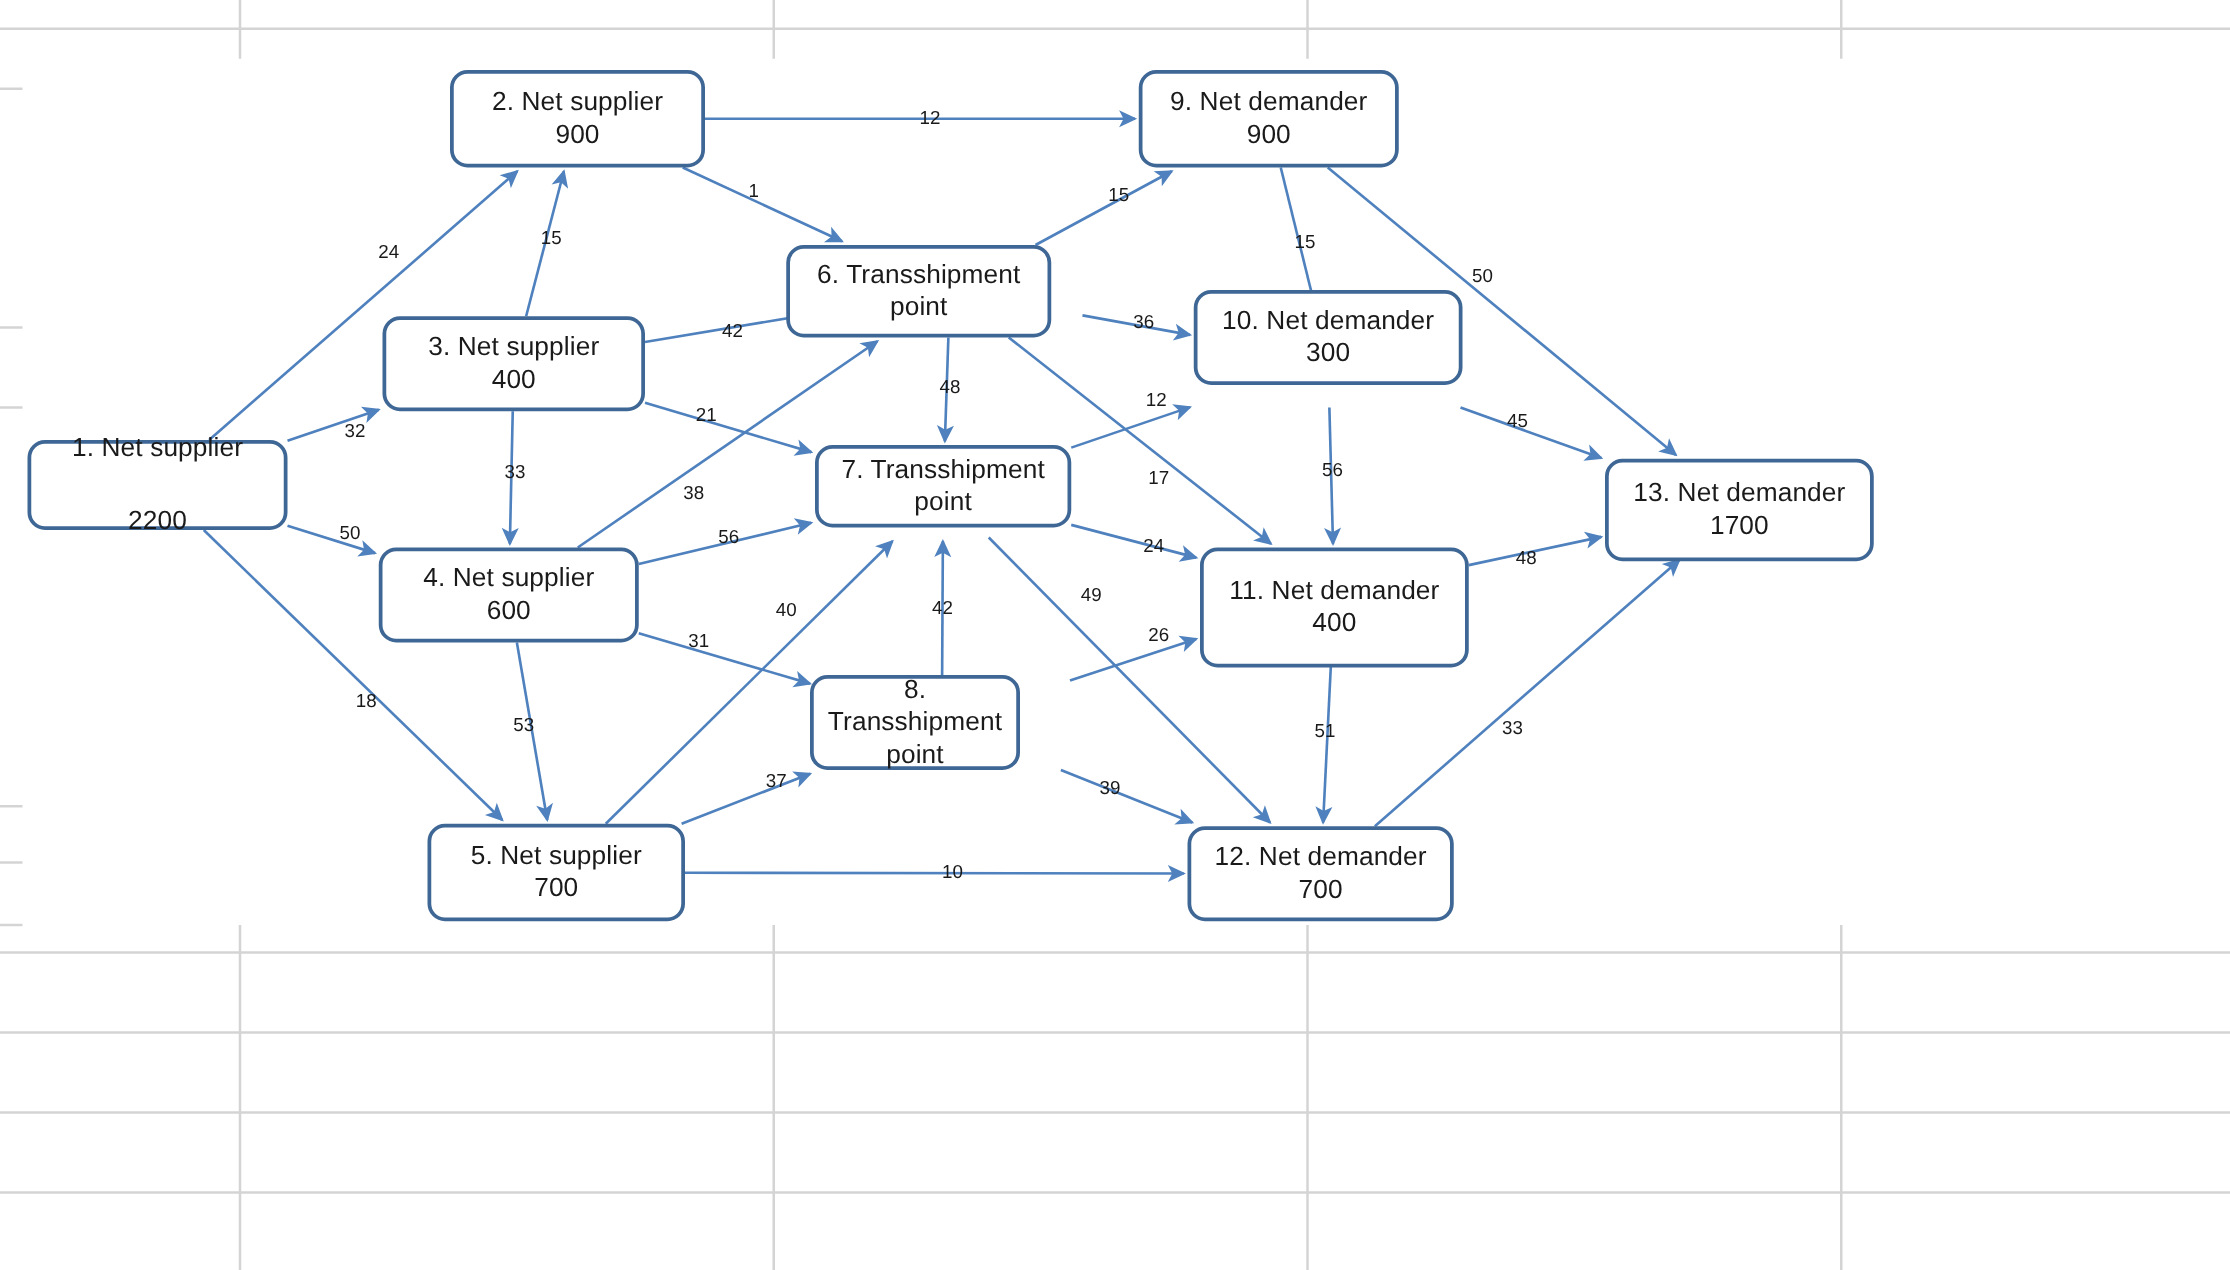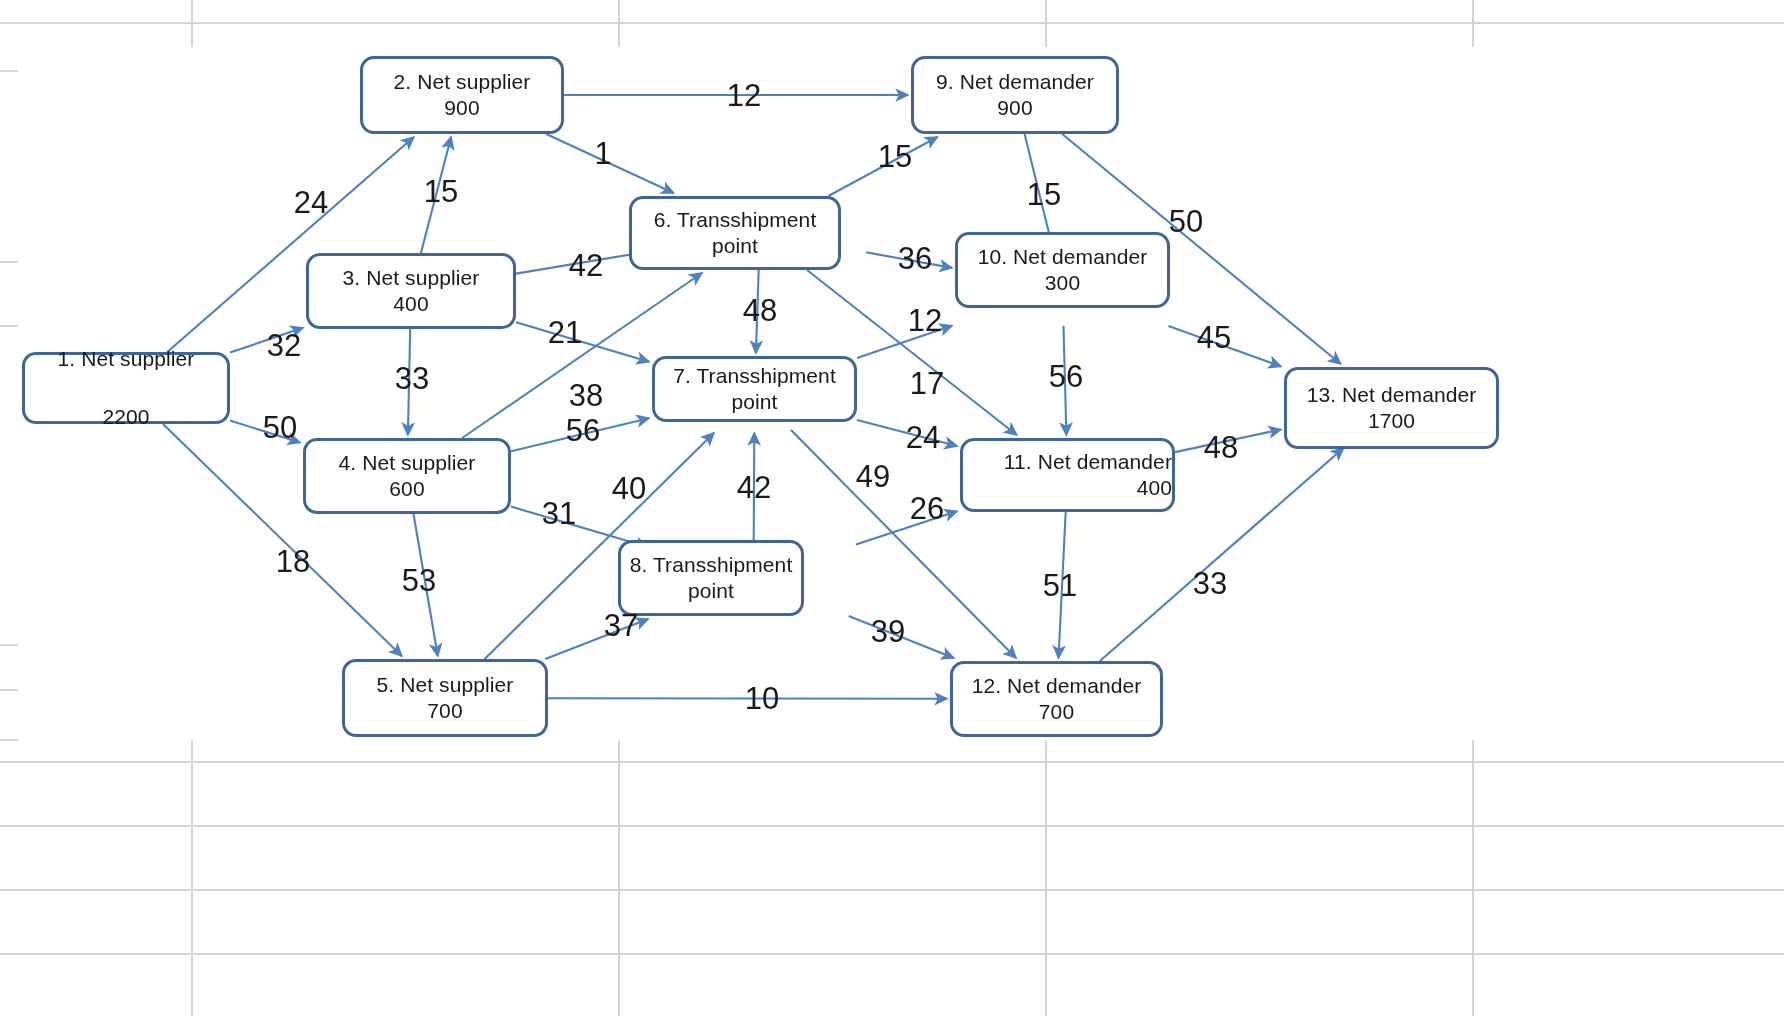--- a/index.html
+++ b/index.html
@@ -49,21 +49,21 @@
     line-height: 1.25;
     text-align: center;
     letter-spacing: 0.1px;
     z-index: 5;
   }
   .node .ln2 { display: block; }
   
   .elabel {
     position: absolute;
     color: #1a1a1a;
-    font-size: 31px;
+    font-size: 15px;
     line-height: 1;
     white-space: nowrap;
     transform: translate(-50%, -50%);
     z-index: 6;
     background: transparent;
   }
 </style>
 </head>
 <body>
 
@@ -159,33 +159,33 @@
         <span class="ln2">700</span>
       </div>
       <div class="node" style="left: 629px; top: 196px; width: 212px; height: 74px;">
         <span>6. Transshipment</span>
         <span class="ln2">point</span>
       </div>
       <div class="node" style="left: 652px; top: 356px; width: 205px; height: 66px;">
         <span>7. Transshipment</span>
         <span class="ln2">point</span>
       </div>
-      <div class="node" style="left: 618px; top: 540px; width: 186px; height: 76px; align-items: center;">
+      <div class="node" style="left: 648px; top: 540px; width: 168px; height: 76px; align-items: center;">
         <span>8. Transshipment</span>
         <span class="ln2">point</span>
       </div>
       <div class="node" style="left: 911px; top: 56px; width: 208px; height: 78px;">
         <span>9. Net demander</span>
         <span class="ln2">900</span>
       </div>
       <div class="node" style="left: 955px; top: 232px; width: 215px; height: 76px;">
         <span>10. Net demander</span>
         <span class="ln2">300</span>
       </div>
-      <div class="node" style="left: 960px; top: 438px; width: 215px; height: 74px; align-items: flex-end;">
+      <div class="node" style="left: 960px; top: 438px; width: 215px; height: 96px;">
         <span>11. Net demander</span>
         <span class="ln2">400</span>
       </div>
       <div class="node" style="left: 950px; top: 661px; width: 213px; height: 76px;">
         <span>12. Net demander</span>
         <span class="ln2">700</span>
       </div>
       <div class="node" style="left: 1284px; top: 367px; width: 215px; height: 82px;">
         <span>13. Net demander</span>
         <span class="ln2">1700</span>
@@ -196,21 +196,21 @@
       <span class="elabel" style="left: 441px; top: 191px;">15</span>
       <span class="elabel" style="left: 284px; top: 345px;">32</span>
       <span class="elabel" style="left: 280px; top: 427px;">50</span>
       <span class="elabel" style="left: 293px; top: 561px;">18</span>
       <span class="elabel" style="left: 412px; top: 378px;">33</span>
       <span class="elabel" style="left: 419px; top: 580px;">53</span>
       <span class="elabel" style="left: 744px; top: 95px;">12</span>
       <span class="elabel" style="left: 603px; top: 153px;">1</span>
       <span class="elabel" style="left: 586px; top: 265px;">42</span>
       <span class="elabel" style="left: 565px; top: 332px;">21</span>
-      <span class="elabel" style="left: 586px; top: 395px;">38</span>
+      <span class="elabel" style="left: 555px; top: 395px;">38</span>
       <span class="elabel" style="left: 583px; top: 430px;">56</span>
       <span class="elabel" style="left: 559px; top: 513px;">31</span>
       <span class="elabel" style="left: 629px; top: 488px;">40</span>
       <span class="elabel" style="left: 621px; top: 625px; text-align: right;">37</span>
       <span class="elabel" style="left: 760px; top: 310px;">48</span>
       <span class="elabel" style="left: 754px; top: 487px;">42</span>
       <span class="elabel" style="left: 895px; top: 156px;">15</span>
       <span class="elabel" style="left: 915px; top: 258px;">36</span>
       <span class="elabel" style="left: 925px; top: 320px;">12</span>
       <span class="elabel" style="left: 927px; top: 383px;">17</span>

